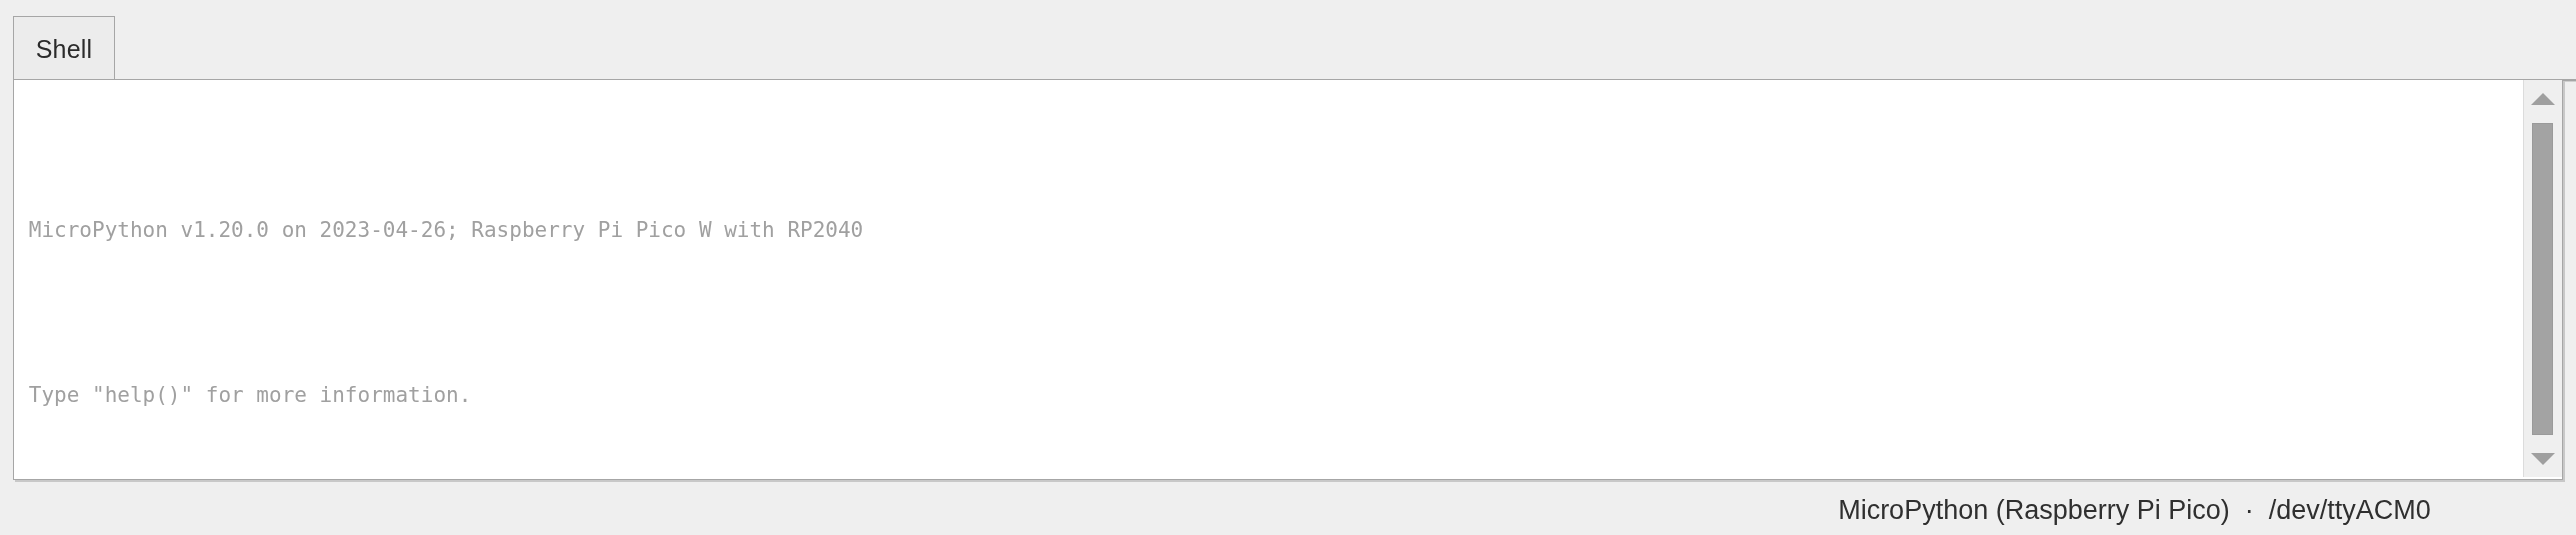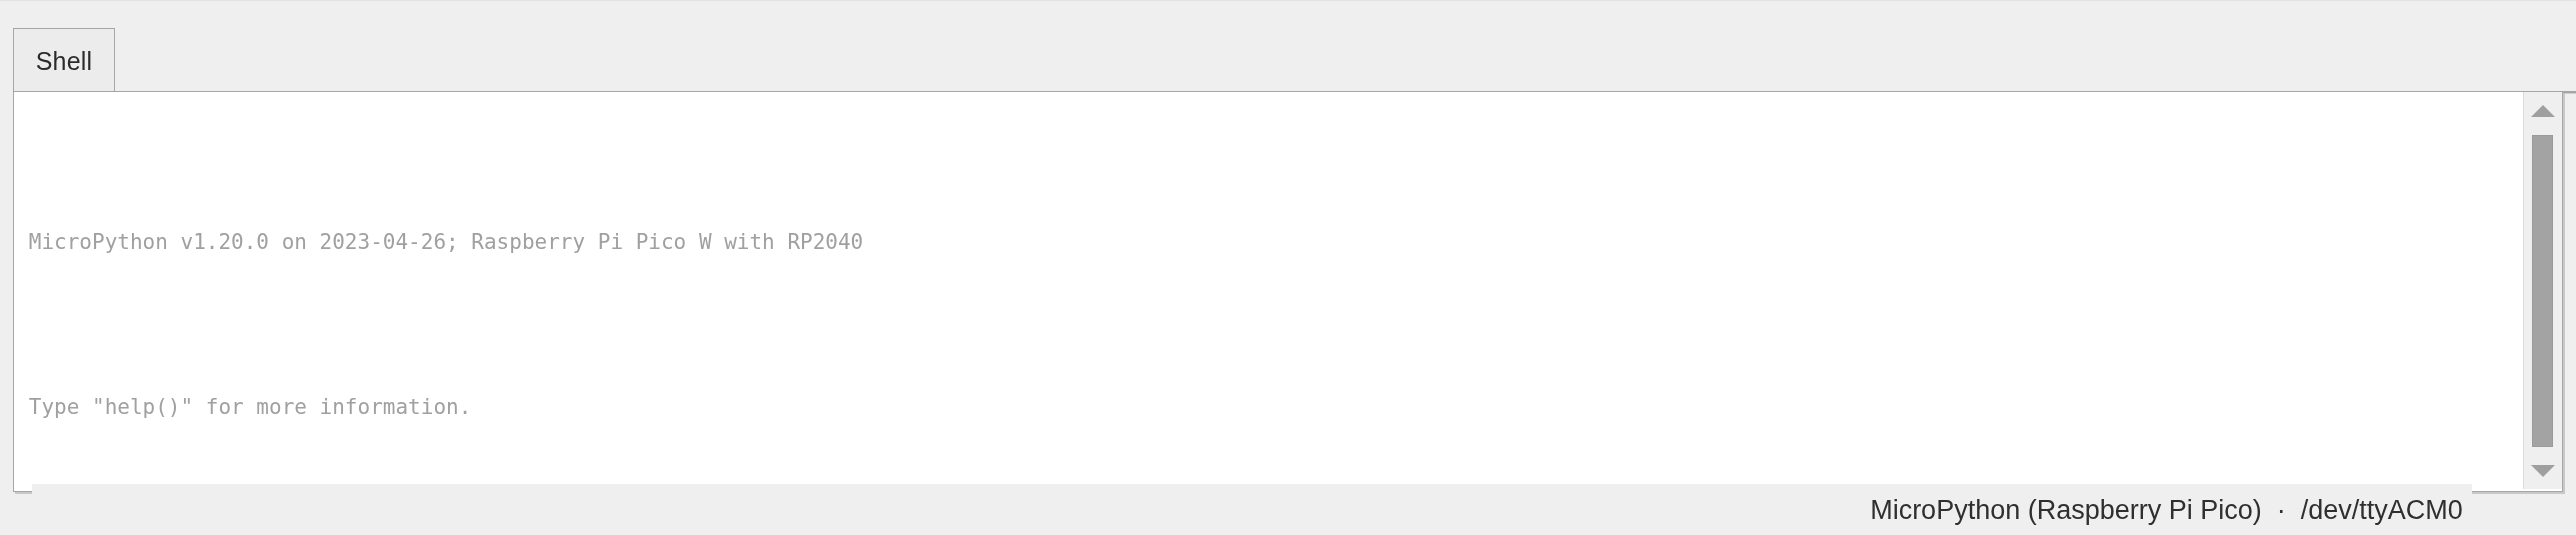--- a/index.html
+++ b/index.html
@@ -20,21 +20,21 @@
   .top-rule {
     position: absolute;
     left: 0; top: 0;
     width: 2576px; height: 0.9px;
     background: #e2e2e2;
   }
 
   
   .shell-pane {
     position: absolute;
-    left: 0; top: 12px;
+    left: 0; top: 0;
     width: 2576px;
     height: 480px;
   }
 
   
   .tab-strip {
     position: absolute;
     left: 0; top: 0;
     width: 2576px;
     height: 81px;
@@ -190,21 +190,20 @@
   .status-bar {
     position: absolute;
     left: 0;
     top: 484px;
     width: 2440px;
     height: 52px;
     background: #efefef;
     display: flex;
     align-items: center;
     justify-content: flex-end;
-    margin-left: 32px;
   }
   .status-text {
     font-family: "Liberation Sans", sans-serif;
     font-size: 27px;
     color: #2f2f2f;
     padding-right: 9.2px;
     white-space: pre;
     user-select: none;
   }
 </style>

